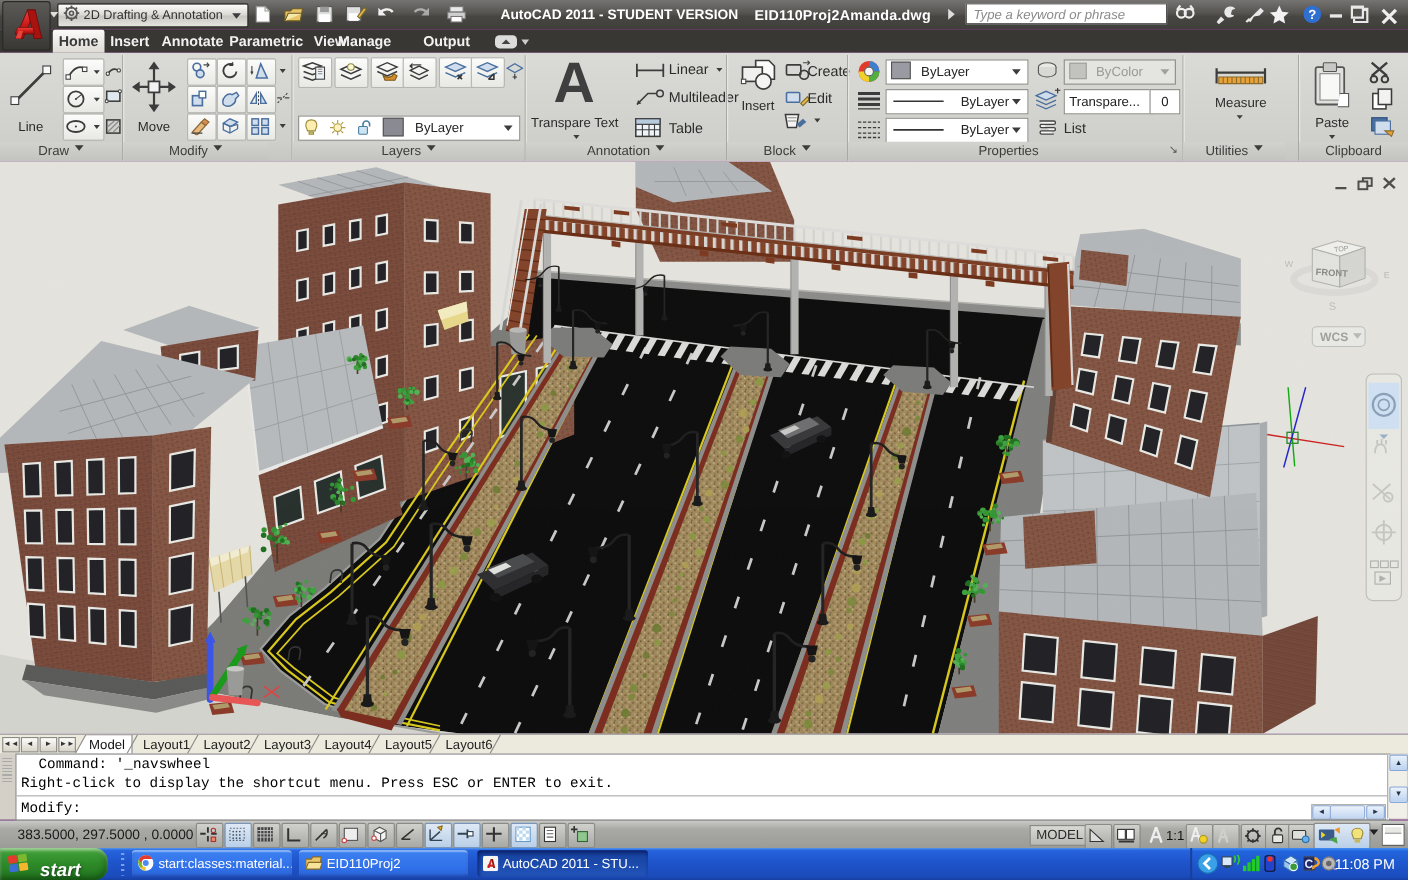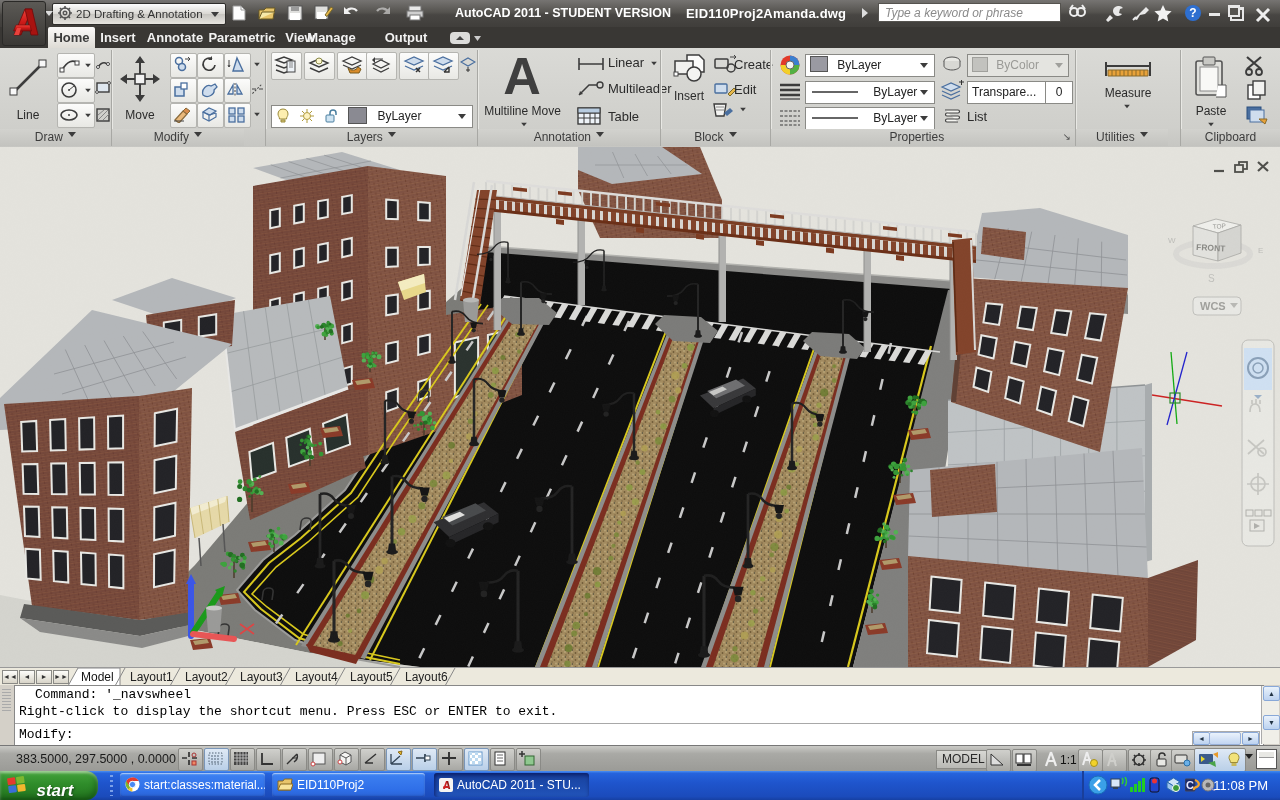--- a/index.html
+++ b/index.html
@@ -350,21 +350,21 @@
         <span style="margin-left:7px;">ByLayer</span>
         <span class="darr" style="right:6px;top:8px;"></span>
       </div>
       <div class="foot">Layers&nbsp; <span class="darr" style="margin-left:2px;position:relative;top:7px;"></span></div>
     </div>
     <div class="psep" style="left:477px"></div>
       <div class="psep2" style="left:478px"></div>
 
     <div class="panel" style="left:478px;width:182px;">
       <div class="abs" style="left:14px;top:2px;width:60px;height:52px;font-size:52px;color:#3f3f3f;font-weight:bold;text-align:center;line-height:52px;">A</div>
-      <div class="biglabel" style="left:-8px;top:56px;width:105px;">Multiline Move</div>
+      <div class="biglabel" style="left:-8px;top:56px;width:105px;">Transpare Text</div>
       <div class="darr" style="left:42px;top:74px;transform:scale(.7)"></div>
       <svg class="abs" style="left:98px;top:8px" width="30" height="16" viewBox="0 0 30 16">
           <path d="M3 2v12M27 2v12M3 8h24" stroke="#3c3c3c" stroke-width="1.6"></path>
         </svg>
       <div class="abs" style="left:130px;top:7px;font-size:13px;color:#2b2b2b;">Linear</div>
       <div class="darr" style="left:172px;top:13px;transform:scale(.7)"></div>
       <svg class="abs" style="left:98px;top:32px" width="30" height="18" viewBox="0 0 30 18">
           <path d="M3 15L13 5h8" fill="none" stroke="#3c3c3c" stroke-width="1.5"></path>
           <path d="M3 15l4-1-3-3z" fill="#3c3c3c"></path>
           <circle cx="24" cy="5" r="3" fill="none" stroke="#3c3c3c" stroke-width="1.4"></circle>

